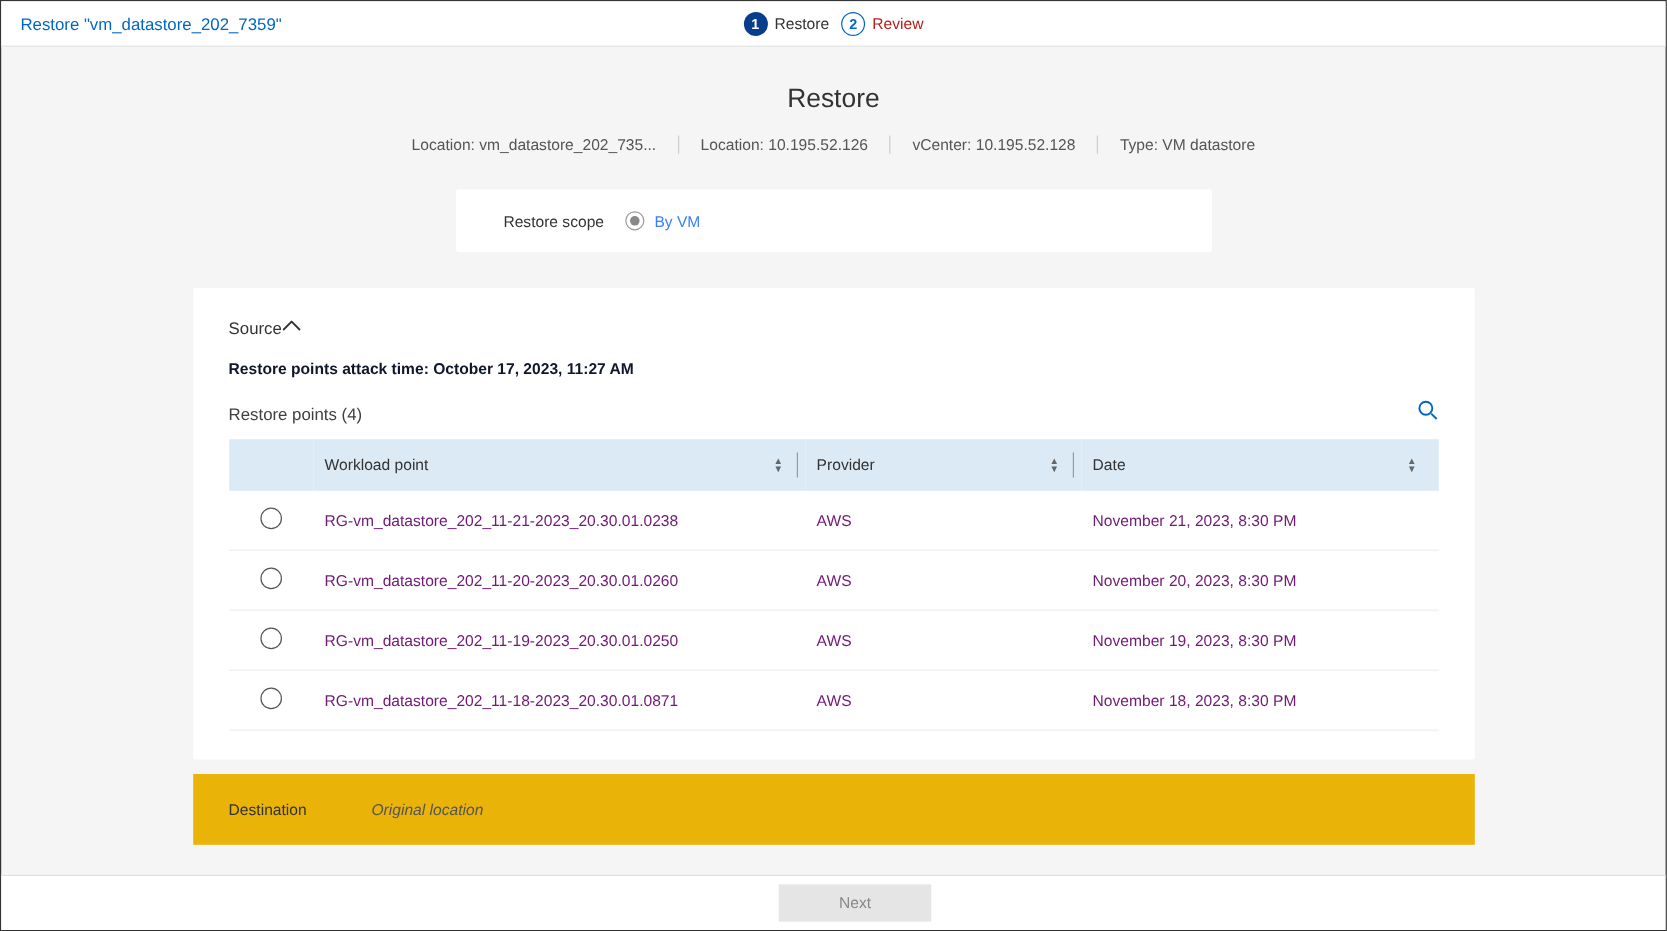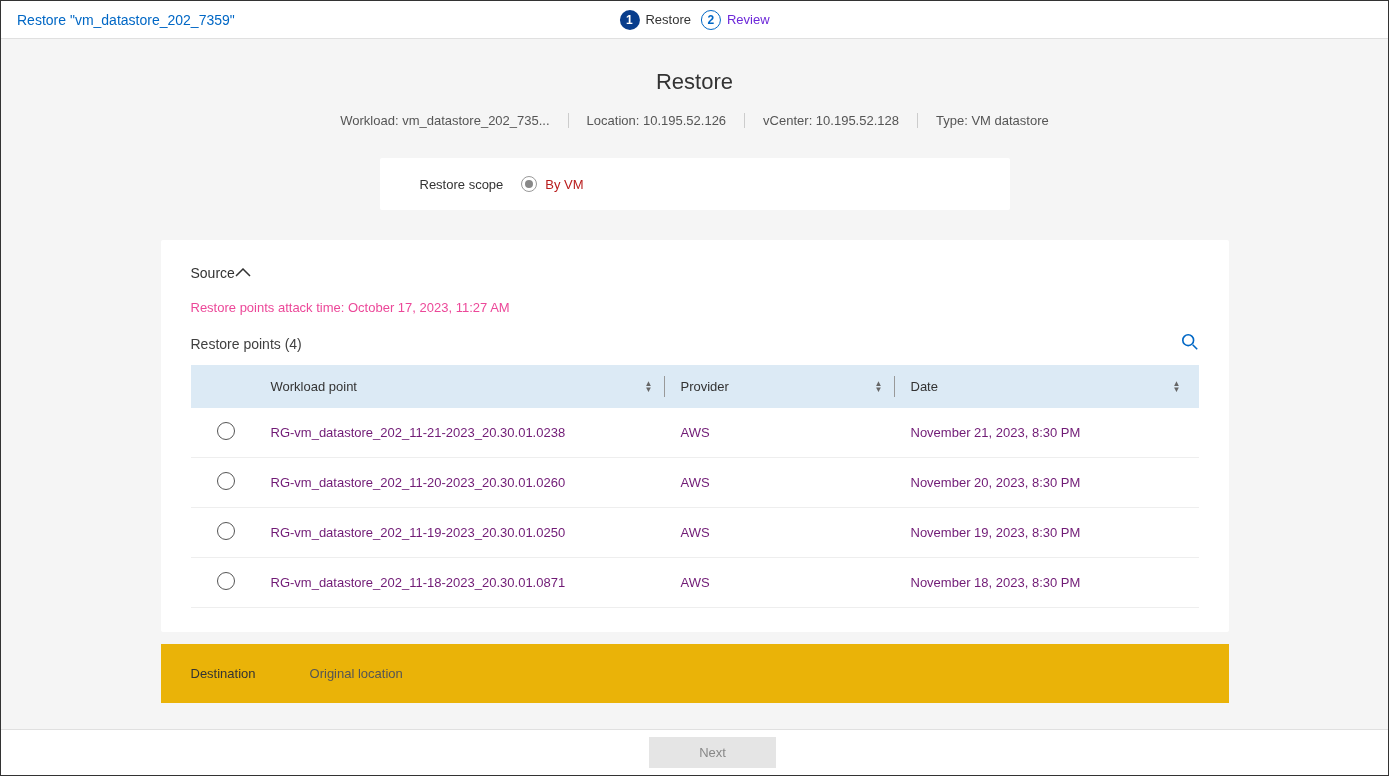--- a/index.html
+++ b/index.html
@@ -8,43 +8,43 @@
 
 .header-bar { background: #fff; height: 38px; display: flex; align-items: center; border-bottom: 1px solid #e0e0e0; padding: 0 16px; }
 .header-title { color: #0067c5; font-size: 14px; }
 .stepper { position: absolute; left: 50%; transform: translateX(-50%); display: flex; align-items: center; gap: 10px; }
 .step { display: flex; align-items: center; gap: 6px; }
 .step-circle { width: 20px; height: 20px; border-radius: 50%; display: flex; align-items: center; justify-content: center; font-size: 12px; font-weight: 600; }
 .step-circle.active { background: #083d8c; color: #fff; }
 .step-circle.inactive { border: 1.5px solid #0067c5; color: #0067c5; background: #fff; }
 .step-label { font-size: 13px; }
 .step-label.active { color: #333; }
-.step-label.inactive { color: #6d28d9; }
+.step-label.inactive { color: #b91c1c; }
 
 
 .content { padding: 30px 0 0; }
 .page-title { text-align: center; font-size: 22px; color: #333; font-weight: 400; margin-bottom: 18px; }
 .meta-row { display: flex; justify-content: center; gap: 0; font-size: 13px; color: #555; margin-bottom: 30px; }
 .meta-item { padding: 0 18px; border-right: 1px solid #ccc; }
 .meta-item:last-child { border-right: none; }
 
 
 .scope-card { background: #fff; width: 630px; margin: 0 auto 30px; padding: 18px 40px; display: flex; align-items: center; gap: 18px; border-radius: 2px; }
 .scope-label { font-size: 13px; color: #333; font-weight: 500; }
 .radio-wrap { display: flex; align-items: center; gap: 8px; }
 .radio-outer { width: 16px; height: 16px; border: 1.5px solid #999; border-radius: 50%; display: flex; align-items: center; justify-content: center; }
 .radio-inner { width: 8px; height: 8px; background: #888; border-radius: 50%; }
-.radio-text { font-size: 13px; color: #b91c1c; }
+.radio-text { font-size: 13px; color: #3b82f6; }
 
 
 .main-card { background: #fff; width: 1068px; margin: 0 auto 12px; padding: 24px 30px; border-radius: 2px; }
 .source-header { display: flex; align-items: center; margin-bottom: 18px; }
 .source-title { font-size: 14px; color: #333; }
 .chevron-up svg { width: 16px; height: 10px; }
-.attack-time { color: #ec4899; font-size: 13px; font-weight: 400; margin-bottom: 18px; }
+.attack-time { color: #0f172a; font-size: 13px; font-weight: 700; margin-bottom: 18px; }
 .points-row { display: flex; justify-content: space-between; align-items: center; margin-bottom: 10px; }
 .points-label { font-size: 14px; color: #404040; }
 .search-icon svg { width: 18px; height: 18px; }
 
 
 .table { width: 100%; border-collapse: collapse; }
 .table thead tr { background: #dceaf5; }
 .table th { text-align: left; font-size: 13px; font-weight: 400; color: #333; padding: 14px 10px; position: relative; }
 .table th.col-select { width: 70px; }
 .table th.col-rp { width: 410px; }
@@ -52,21 +52,21 @@
 .sort-icons { position: absolute; right: 18px; top: 50%; transform: translateY(-50%); display: flex; flex-direction: column; gap: 0; }
 .sort-icons span { font-size: 8px; line-height: 6px; color: #666; }
 .th-divider { position: absolute; right: 6px; top: 25%; height: 50%; width: 1px; background: #999; }
 .table tbody tr { border-bottom: 1px solid #eee; }
 .table td { padding: 14px 10px; font-size: 13px; color: #701a75; }
 .row-radio { width: 18px; height: 18px; border: 1.5px solid #555; border-radius: 50%; display: inline-block; }
 
 
 .dest-card { background: #eab308; width: 1068px; margin: 0 auto; padding: 22px 30px; display: flex; gap: 54px; font-size: 13px; }
 .dest-label { color: #333; font-weight: 500; }
-.dest-value { color: #555; }
+.dest-value { color: #555; font-style: italic; }
 
 
 .footer { position: absolute; bottom: 0; left: 0; right: 0; height: 46px; background: #fff; border-top: 1px solid #e0e0e0; display: flex; align-items: center; justify-content: center; padding-left: 36px; }
 .next-btn { background: #e5e5e5; color: #888; border: none; padding: 8px 50px; font-size: 13px; cursor: not-allowed; }
 </style>
 </head>
 <body>
 
 <div class="header-bar">
   <div class="header-title">Restore "vm_datastore_202_7359"</div>
@@ -79,21 +79,21 @@
       <div class="step-circle inactive">2</div>
       <div class="step-label inactive">Review</div>
     </div>
   </div>
 </div>
 
 <div class="content">
   <h1 class="page-title">Restore</h1>
 
   <div class="meta-row">
-    <div class="meta-item">Workload: vm_datastore_202_735...</div>
+    <div class="meta-item">Location: vm_datastore_202_735...</div>
     <div class="meta-item">Location: 10.195.52.126</div>
     <div class="meta-item">vCenter: 10.195.52.128</div>
     <div class="meta-item">Type: VM datastore</div>
   </div>
 
   <div class="scope-card">
     <div class="scope-label">Restore scope</div>
     <div class="radio-wrap">
       <div class="radio-outer">
           <div class="radio-inner"></div>

